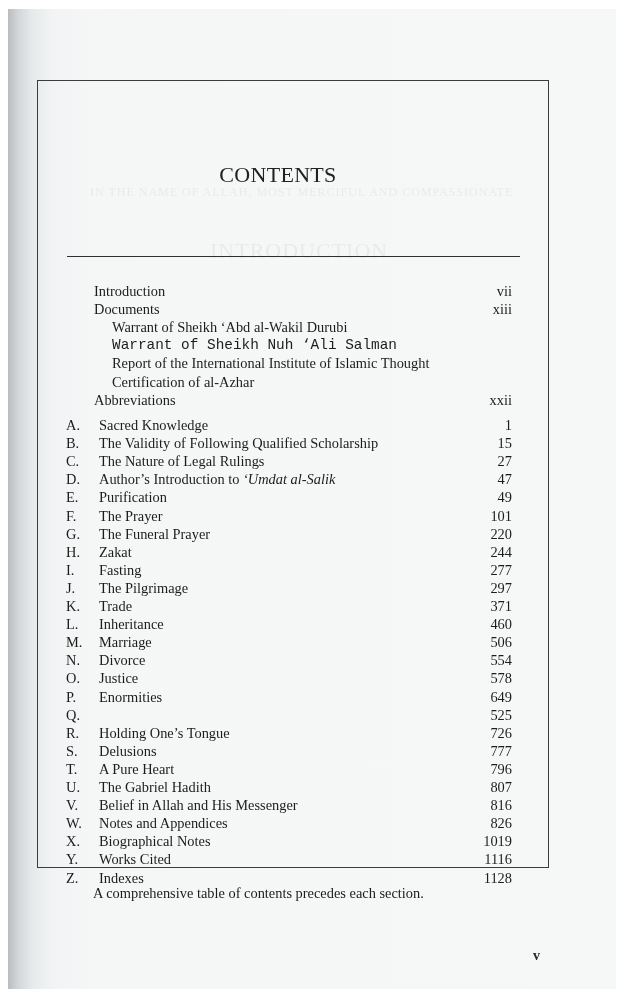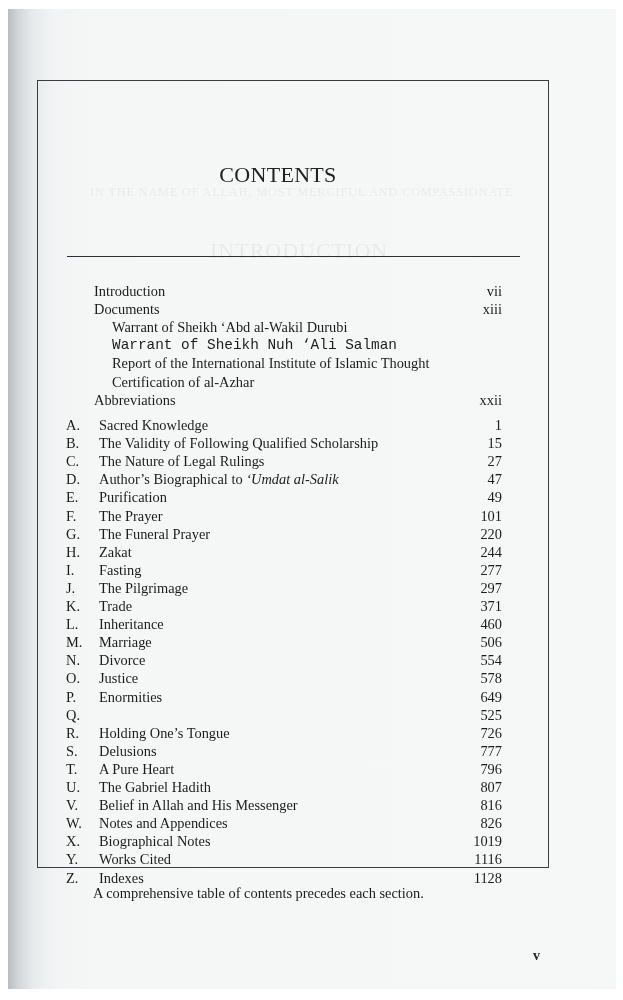--- a/index.html
+++ b/index.html
@@ -61,21 +61,21 @@
     }
     .row {
       position: absolute;
       height: 18px;
       line-height: 18px;
       white-space: nowrap;
     }
     .row .lbl { position: absolute; }
     .row .pg {
       position: absolute;
-      right: 16px;
+      right: 6px;
       text-align: left;
     }
     .front-row { left: 94px; width: 424px; }
     .front-row.sub .lbl { left: 18px; }
     .sec-row { left: 66px; width: 452px; }
     .sec-row .letter {
       position: absolute;
       left: 0;
       width: 24px;
     }
@@ -155,21 +155,21 @@
       <span class="lbl"><span>The Validity of Following Qualified Scholarship</span></span>
       <span class="pg">15</span>
     </div>
     <div class="row sec-row" style="top: 452.2px;">
       <span class="letter">C.</span>
       <span class="lbl"><span>The Nature of Legal Rulings</span></span>
       <span class="pg">27</span>
     </div>
     <div class="row sec-row" style="top: 470.3px;">
       <span class="letter">D.</span>
-      <span class="lbl"><span>Author’s Biographical to </span><i>‘Umdat al-Salik</i></span>
+      <span class="lbl"><span>Author’s Introduction to </span><i>‘Umdat al-Salik</i></span>
       <span class="pg">47</span>
     </div>
     <div class="row sec-row" style="top: 488.4px;">
       <span class="letter">E.</span>
       <span class="lbl"><span>Purification</span></span>
       <span class="pg">49</span>
     </div>
     <div class="row sec-row" style="top: 506.5px;">
       <span class="letter">F.</span>
       <span class="lbl"><span>The Prayer</span></span>

